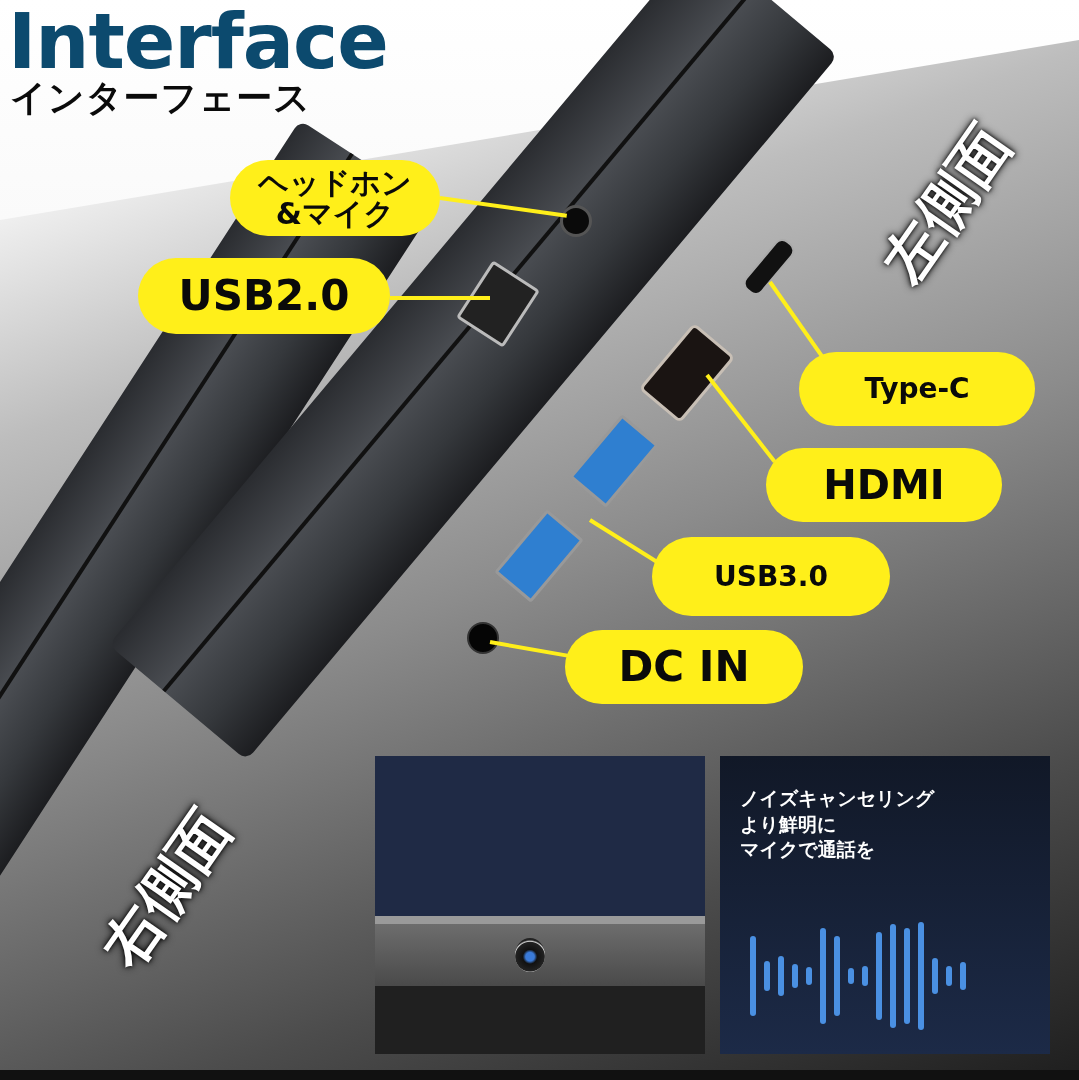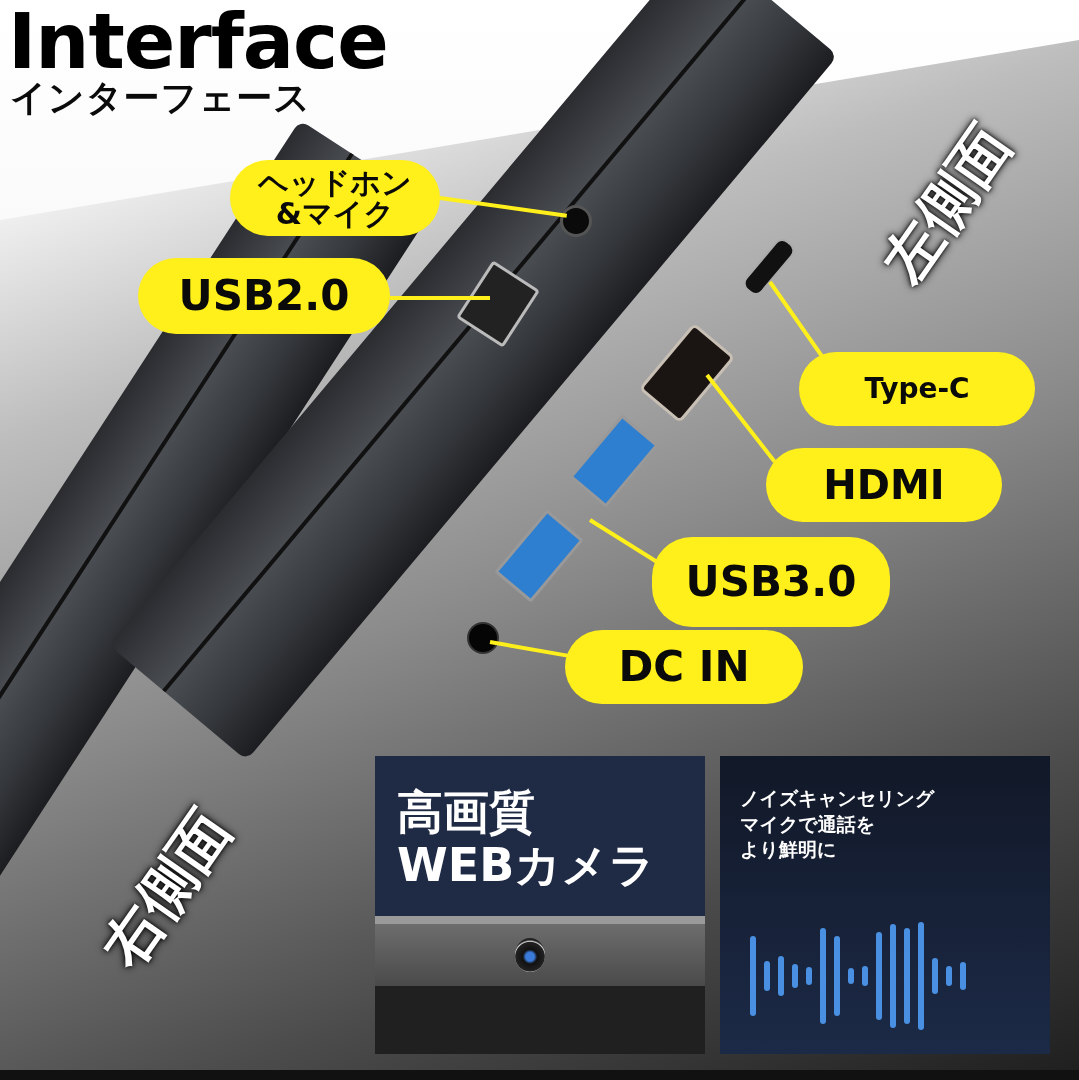--- a/index.html
+++ b/index.html
@@ -2,21 +2,21 @@
 <html><head>
 <meta charset="utf-8">
 <style>
   html,body{margin:0;padding:0;}
   body{width:1079px;height:1080px;overflow:hidden;position:relative;
     font-family:"DejaVu Sans","Liberation Sans",sans-serif;
     background:linear-gradient(160deg,#ffffff 0%,#f2f2f2 14%,#bdbdbd 30%,#8c8c8c 52%,#4c4c4c 78%,#1e1e1e 100%);}
   .top-light{position:absolute;left:0;top:0;width:1079px;height:220px;
     background:linear-gradient(180deg,#ffffff 0%,#fafafa 100%);
     clip-path:polygon(0 0,1079px 0,1079px 40px,0 220px);}
-  .title{position:absolute;left:8px;top:4px;font-weight:bold;font-size:76px;letter-spacing:-1px;color:#000000;line-height:1;}
+  .title{position:absolute;left:8px;top:4px;font-weight:bold;font-size:76px;letter-spacing:-1px;color:#0c4a6e;line-height:1;}
   .subtitle{position:absolute;left:10px;top:80px;font-weight:bold;font-size:36px;color:#0a0a0a;line-height:1;letter-spacing:1px;}
   .laptop{position:absolute;background:linear-gradient(90deg,#2a2c30,#4a4d52 40%,#35383c 70%,#1c1d20);border-radius:10px;transform-origin:0 0;}
   .laptop-right{left:300px;top:120px;width:160px;height:1060px;transform:rotate(33deg);}
   .laptop-left{left:700px;top:-60px;width:180px;height:920px;transform:rotate(40deg);}
   .seam{position:absolute;top:0;bottom:0;width:4px;background:#111;}
   .port{position:absolute;}
   .usb2{left:470px;top:270px;width:50px;height:62px;border:3px solid #bbb;border-radius:4px;background:#222;transform:rotate(33deg);}
   .jack{left:560px;top:205px;width:26px;height:26px;border-radius:50%;background:#0a0a0a;border:3px solid #555;}
   .typec{left:758px;top:235px;width:18px;height:60px;border-radius:9px;border:2px solid #aaa;background:#111;transform:rotate(40deg);}
   .hdmi{left:660px;top:330px;width:48px;height:80px;border:3px solid #c8bfb5;background:#1a1412;border-radius:6px;transform:rotate(40deg);}
@@ -69,42 +69,38 @@
 <div class="line" style="left:590px;top:518px;width:90px;transform:rotate(32deg)"></div>
 <div class="line" style="left:490px;top:640px;width:80px;transform:rotate(10deg)"></div>
 
 <div class="label" style="left:230px;top:160px;width:210px;height:76px;font-size:30px;flex-direction:column">
   <span>ヘッドホン</span>
   <span>&amp;マイク</span>
 </div>
 <div class="label" style="left:138px;top:258px;width:252px;height:76px;font-size:42px">USB2.0</div>
 <div class="label" style="left:799px;top:352px;width:236px;height:74px;font-size:28px">Type-C</div>
 <div class="label" style="left:766px;top:448px;width:236px;height:74px;font-size:40px">HDMI</div>
-<div class="label" style="left:652px;top:537px;width:238px;height:90px;font-size:42px">USB3.0</div>
+<div class="label" style="left:652px;top:537px;width:238px;height:79px;font-size:28px">USB3.0</div>
 <div class="label" style="left:565px;top:630px;width:238px;height:74px;font-size:42px">DC IN</div>
 
 <div class="side" style="left:860px;top:165px;transform:rotate(-55deg)">左側面</div>
 <div class="side" style="left:80px;top:850px;transform:rotate(-55deg)">右側面</div>
 
 <div class="panel cam-panel">
-  <div class="cam-text">
-    <div>高画質</div>
-    <div>WEBカメラ</div>
-  </div>
   <div class="cam-bezel"></div>
   <div class="cam-strip"></div>
   <div class="cam-lens"></div>
   <div class="cam-bottom"></div>
 </div>
 
 <div class="panel mic-panel">
   <div class="mic-text">
     <div>ノイズキャンセリング</div>
+    <div>より鮮明に</div>
     <div>マイクで通話を</div>
-    <div>より鮮明に</div>
   </div>
   <div class="wave" id="wave">
       <div class="bar" style="height: 80px; background: rgb(74, 144, 226);"></div>
       <div class="bar" style="height: 30px; background: rgb(74, 144, 226);"></div>
       <div class="bar" style="height: 40px; background: rgb(74, 144, 226);"></div>
       <div class="bar" style="height: 24px; background: rgb(74, 144, 226);"></div>
       <div class="bar" style="height: 18px; background: rgb(74, 144, 226);"></div>
       <div class="bar" style="height: 96px; background: rgb(74, 144, 226);"></div>
       <div class="bar" style="height: 80px; background: rgb(74, 144, 226);"></div>
       <div class="bar" style="height: 16px; background: rgb(74, 144, 226);"></div>

